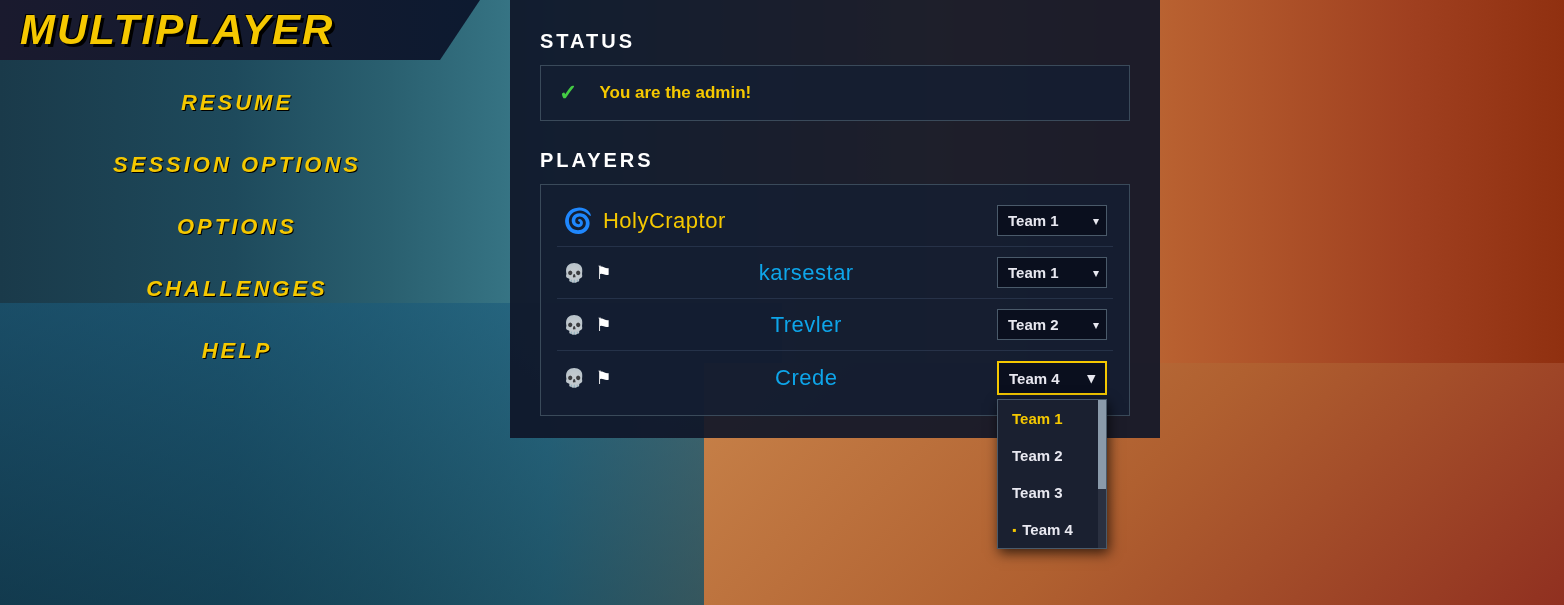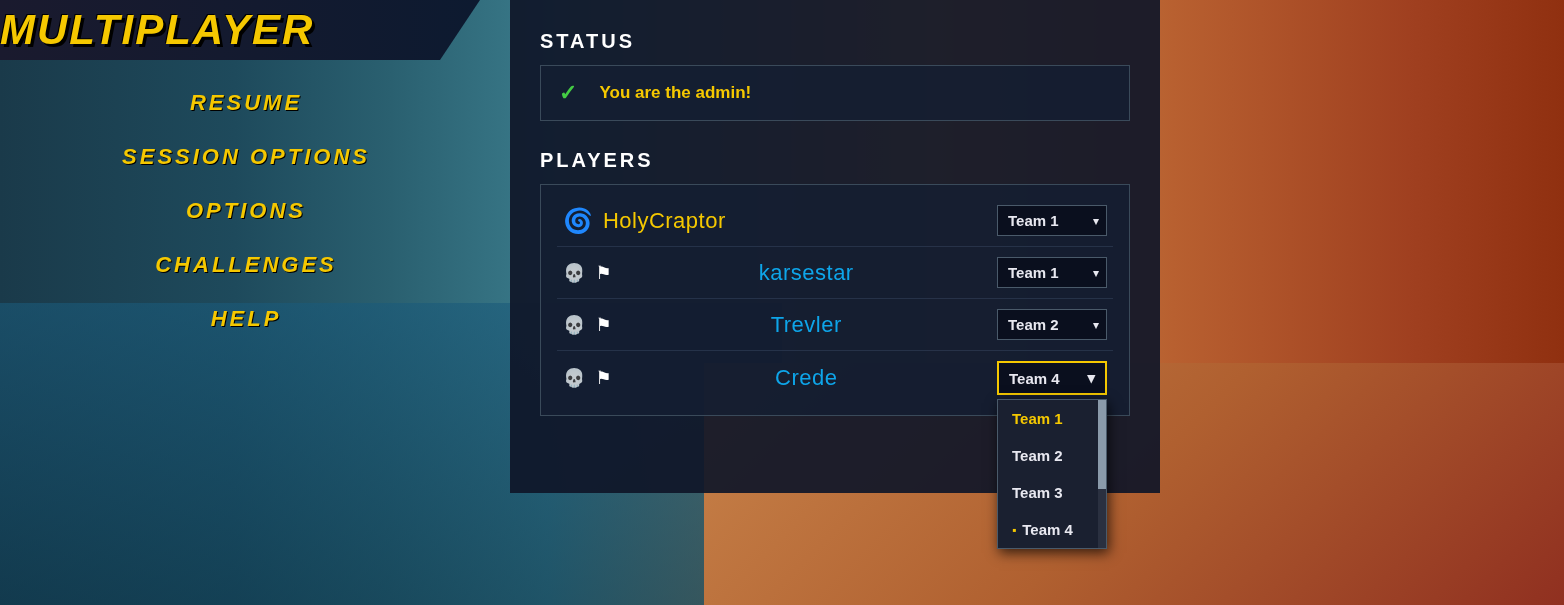--- a/index.html
+++ b/index.html
@@ -51,63 +51,64 @@
     .multiplayer-banner {
       position: absolute;
       top: 0;
       left: 0;
       background: linear-gradient(to right, #1a1a2e, #0d1a30);
       clip-path: polygon(0 0, 480px 0, 440px 100%, 0 100%);
       width: 480px;
       height: 60px;
       display: flex;
       align-items: center;
+      padding-left: 20px;
     }
 
     .multiplayer-title {
       font-size: 42px;
       font-weight: 900;
       font-style: italic;
       color: #f5c800;
       text-shadow: 3px 3px 0 #000, -1px -1px 0 #000;
       letter-spacing: 2px;
       text-transform: uppercase;
     }
 
     
     .left-nav {
       position: absolute;
       top: 70px;
-      left: 16px;
+      left: 7px;
       width: 460px;
       display: flex;
       flex-direction: column;
       align-items: center;
-      gap: 28px;
+      gap: 36px;
       padding-top: 20px;
     }
 
     .nav-item {
       font-size: 22px;
       font-weight: 900;
       font-style: italic;
       color: #f5c800;
       text-transform: uppercase;
       letter-spacing: 3px;
       cursor: pointer;
       text-shadow: 1px 1px 0 #000;
     }
 
     
     .main-panel {
       position: absolute;
       top: 0;
       left: 510px;
       width: 650px;
-      height: 493px;
+      height: 438px;
       background: rgba(15, 22, 40, 0.92);
       padding: 30px 30px;
     }
 
     
     .section-title {
       font-size: 20px;
       font-weight: 900;
       color: #ffffff;
       text-transform: uppercase;

